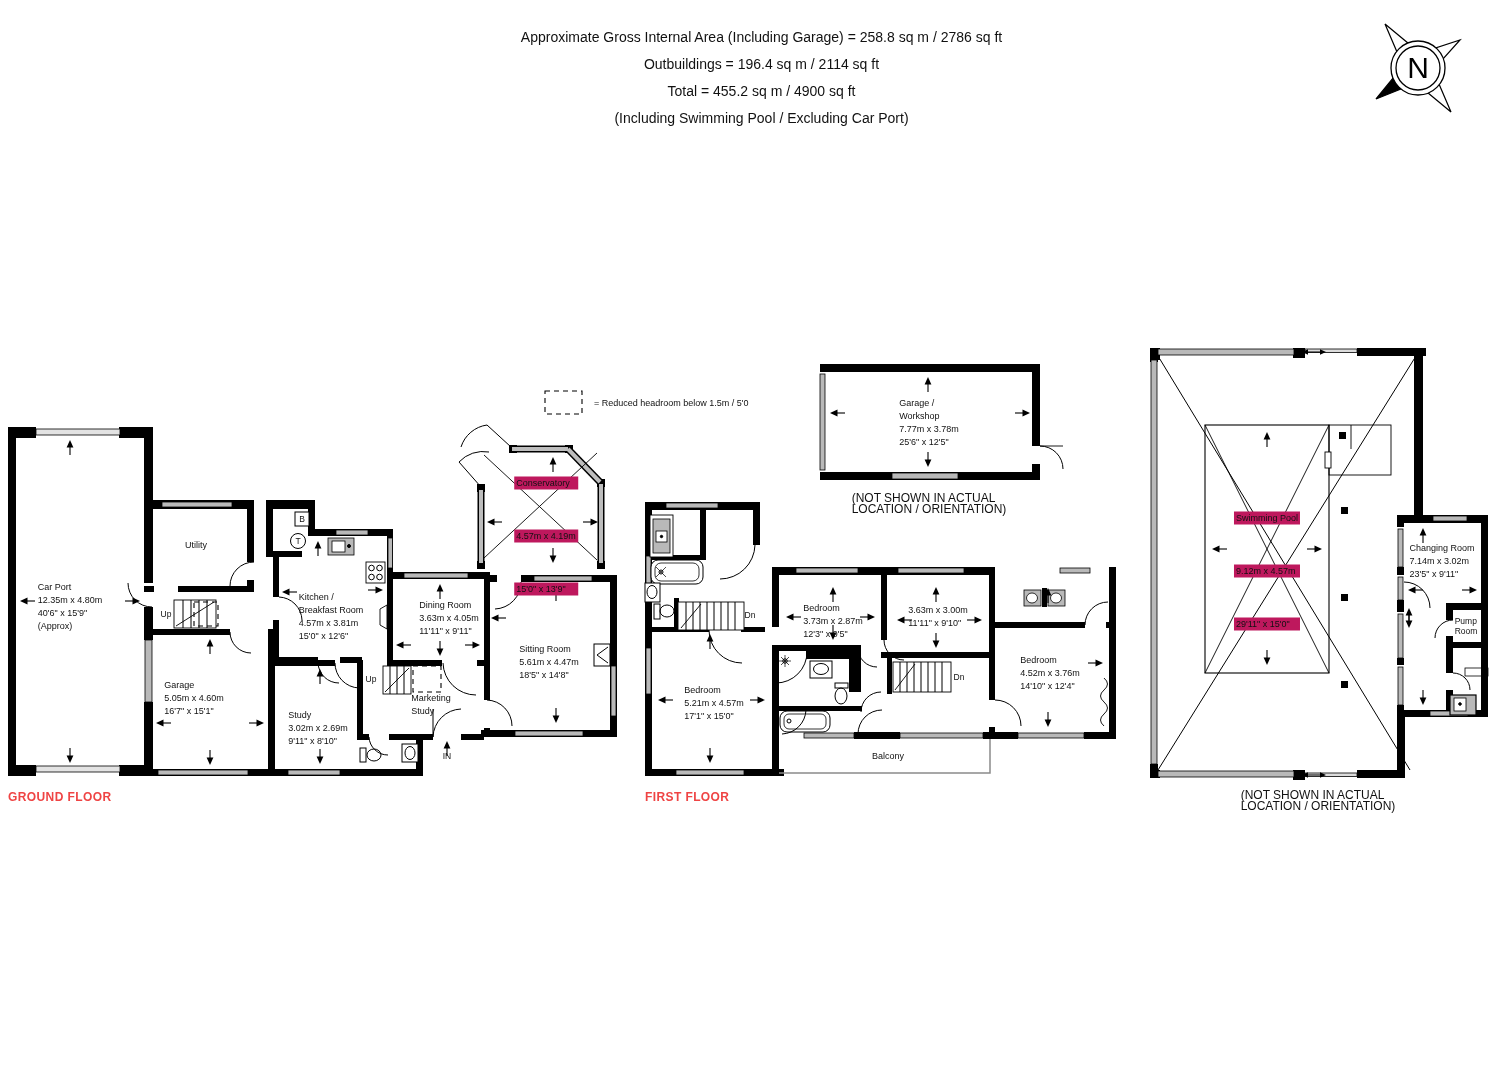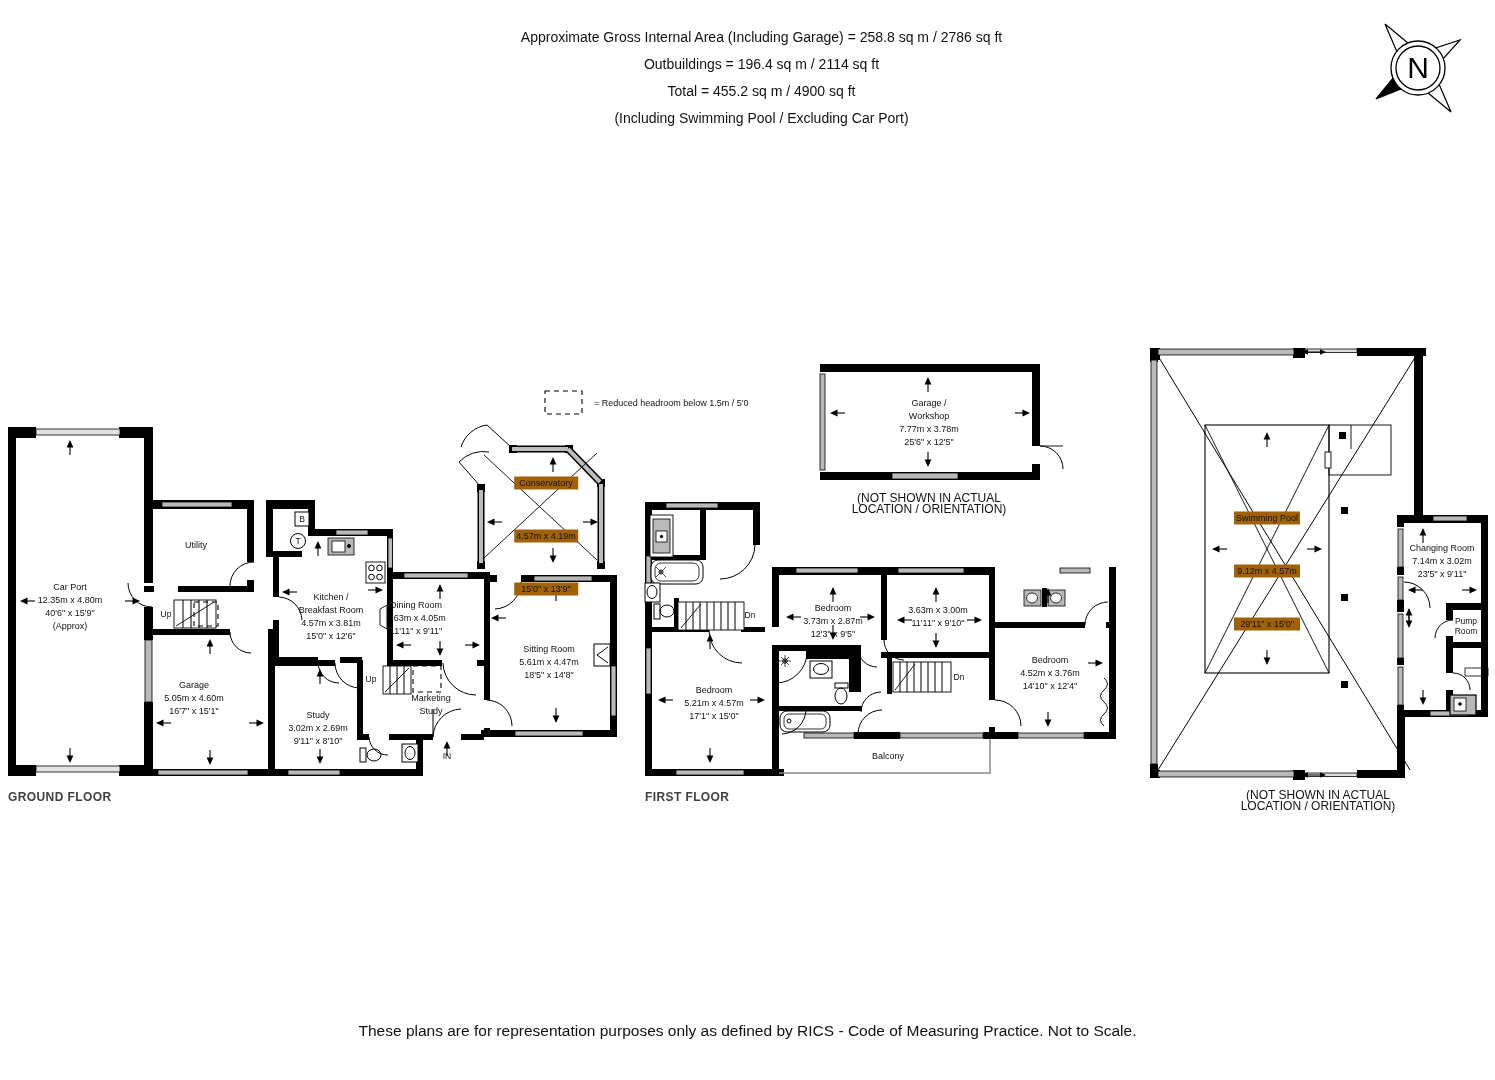--- a/index.html
+++ b/index.html
@@ -2,26 +2,26 @@
 <html><head>
 <meta charset="utf-8">
 <style>
   html,body{margin:0;padding:0;background:#fff;}
   #page{position:relative;width:1495px;height:1080px;background:#fff;overflow:hidden;
         font-family:"Liberation Sans",sans-serif;color:#111;}
   #plan-svg{position:absolute;left:0;top:0;}
   .hdr{position:absolute;top:24px;left:0;width:100%;text-align:center;
        font-size:14px;line-height:27px;color:#111;padding-left:14px;}
   .ftr{position:absolute;left:0;width:100%;text-align:center;font-size:15.5px;color:#111;}
-  .lbl{position:absolute;transform:translate(-50%,-50%);text-align:center;
+  .lbl{position:absolute;transform:translate(-50%,-50%);
        font-size:9px;line-height:13px;white-space:nowrap;color:#111;}
-  .lbl.bgw > div{background:#a16207;padding:0 2px;margin-top:40px;}
+  .lbl.bgw > div{background:#be185d;padding:0 2px;margin-top:40px;}
   .sm{font-size:12px;line-height:10.5px;}
   .mk{font-size:8.5px;line-height:10px;}
-  .floorlbl{position:absolute;font-size:12px;font-weight:bold;letter-spacing:.4px;color:#404040;}
+  .floorlbl{position:absolute;font-size:12px;font-weight:bold;letter-spacing:.4px;color:#ef4444;}
   .legend-text{position:absolute;left:594px;top:398px;font-size:9px;color:#111;}
   .north-n{position:absolute;left:1418px;top:69px;transform:translate(-50%,-54%);
            font-size:30px;color:#000;}
 </style>
 </head>
 <body>
 
 <div id="page">
 
 <svg id="plan-svg" width="1495" height="1080" viewBox="0 0 1495 1080">
@@ -489,21 +489,21 @@
   <div>16'7" x 15'1"</div>
 </div>
 
 <div class="lbl" style="left:331px;top:617px">
   <div>Kitchen /</div>
   <div>Breakfast Room</div>
   <div>4.57m x 3.81m</div>
   <div>15'0" x 12'6"</div>
 </div>
 
-<div class="lbl" style="left:416px;top:618px">
+<div class="lbl" style="left:449px;top:618px">
   <div>Dining Room</div>
   <div>3.63m x 4.05m</div>
   <div>11'11" x 9'11"</div>
 </div>
 
 <div class="lbl bgw" style="left:546px;top:516px">
   <div>Conservatory</div>
   <div>4.57m x 4.19m</div>
   <div>15'0" x 13'9"</div>
 </div>
@@ -590,15 +590,14 @@
 <div class="lbl mk" style="left:1466px;top:626px">
   <div>Pump</div>
   <div>Room</div>
 </div>
 
 <div class="lbl sm" style="left:1318px;top:800px">
   <div>(NOT SHOWN IN ACTUAL</div>
   <div>LOCATION / ORIENTATION)</div>
 </div>
 
-<div class="ftr" style="top:1022px">These plans are for representation purposes only as defined by RICS - Code of Measuring Practice. Not to Scale.</div>
 
 </div>
 
 </body></html>

